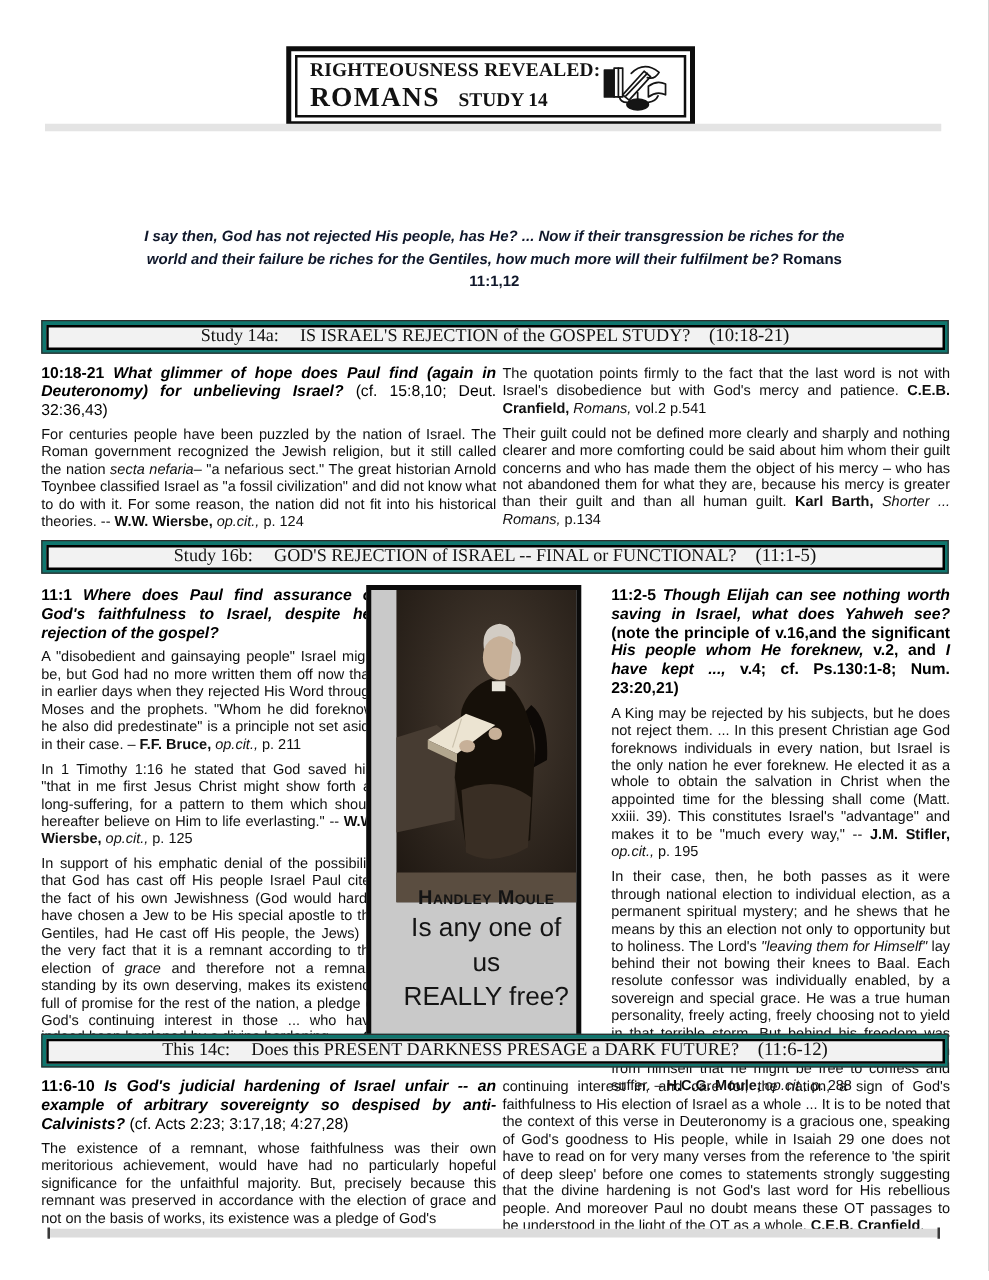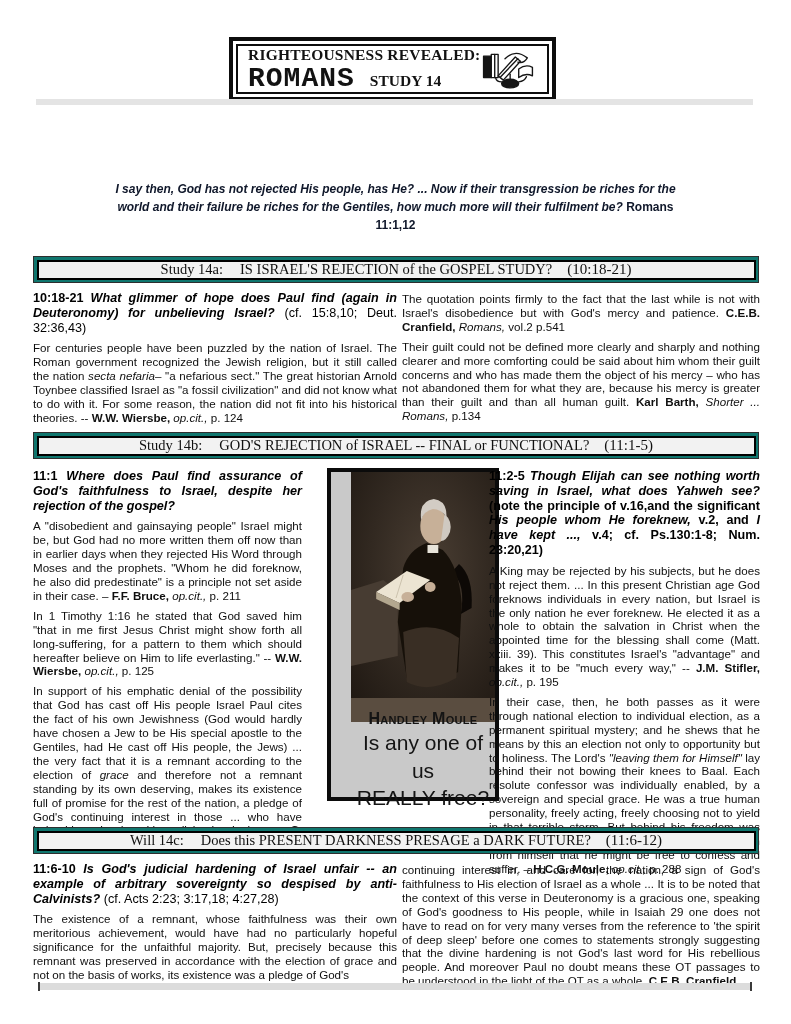--- a/index.html
+++ b/index.html
@@ -13,21 +13,21 @@
     position:absolute;left:229px;top:37px;width:327px;height:64px;
     box-sizing:border-box;border:4px solid #0d0d0d;background:#fff;padding:3px;
   }
   .header-inner{
     box-sizing:border-box;height:100%;border:2px solid #0d0d0d;
     display:flex;align-items:center;padding:2px 6px 2px 10px;background:#fff;
   }
   .header-text{flex:1;min-width:0;}
   .header-line1{font-family:"Liberation Serif",serif;font-weight:bold;font-size:15.5px;letter-spacing:.2px;white-space:nowrap;}
   .header-line2{display:flex;align-items:baseline;gap:15px;margin-top:1px;}
-  .header-romans{font-family:Liberation Mono, monospace;font-weight:bold;font-size:28px;letter-spacing:1px;line-height:1;}
+  .header-romans{font-family:Liberation Serif, serif;font-weight:bold;font-size:22px;letter-spacing:1px;line-height:1;}
   .header-study{font-family:"Liberation Serif",serif;font-weight:bold;font-size:15.5px;}
   .header-icon{width:60px;height:48px;flex:0 0 auto;}
   
   .streak{position:absolute;background:#e4e4e4;}
   .streak-top{left:36px;top:99px;width:717px;height:6px;}
   .streak-bottom{left:38px;top:983px;width:714px;height:7px;background:#dcdcdc;}
   .streak-cap{position:absolute;top:-1px;width:2px;height:9px;background:#3a3a3a;}
   .cap-l{left:0;} .cap-r{right:0;}
   
   .page-title{
@@ -59,21 +59,21 @@
   .run-i{font-style:italic;}
   .run-bi{font-weight:bold;font-style:italic;}
   .col-a-left{left:33px;top:291px;width:364px;}
   .col-a-right{left:402px;top:292px;width:358px;}
   .col-b-left{left:33px;top:469px;width:269px;}
   .col-b-right{left:489px;top:469px;width:271px;}
   .col-c-left{left:33px;top:862px;width:364px;}
   .col-c-right{left:402px;top:863px;width:358px;}
   
   .figure{
-    position:absolute;left:327px;top:468px;width:172px;height:333px;
+    position:absolute;left:293px;top:468px;width:172px;height:382px;
     box-sizing:border-box;border:4px solid #0b0b0b;background:#c9c9c9;padding-left:20px;
   }
   .figure-photo{display:block;width:100%;height:250px;}
   .figure-caption{
     height:76px;display:flex;flex-direction:column;justify-content:center;
     text-align:center;line-height:1.32;color:#141414;
   }
   .caption-name{font-weight:bold;font-variant:small-caps;font-size:16px;letter-spacing:.3px;}
   .caption-line{font-size:21px;}
 </style>
@@ -119,27 +119,27 @@
       <span class="bar-title">IS ISRAEL'S REJECTION of the GOSPEL STUDY?</span>
       <span class="bar-ref">(10:18-21)</span>
     </div>
   </div>
 
   <div class="col col-a-left">
     <p class="q-para"><span class="run-b">10:18-21   </span><span class="run-bi">What glimmer of hope does Paul find (again in Deuteronomy) for unbelieving Israel?</span><span>  (cf. 15:8,10; Deut. 32:36,43)</span></p>
     <p><span>For centuries people have been puzzled by the nation of Israel.  The Roman government recognized the Jewish religion, but it still called the nation </span><span class="run-i">secta nefaria–</span><span> "a nefarious sect."  The great historian Arnold Toynbee classified Israel as "a fossil civilization" and did not know what to do with it.  For some reason, the nation did not fit into his historical theories.  -- </span><span class="run-b">W.W. Wiersbe,</span><span class="run-i"> op.cit.,</span><span> p. 124</span></p>
   </div>
   <div class="col col-a-right">
-    <p><span>The quotation points firmly to the fact that the last while is not with Israel's disobedience but with God's mercy and patience.    </span><span class="run-b">C.E.B. Cranfield,</span><span class="run-i"> Romans,</span><span> vol.2  p.541</span></p>
+    <p><span>The quotation points firmly to the fact that the last word is not with Israel's disobedience but with God's mercy and patience.    </span><span class="run-b">C.E.B. Cranfield,</span><span class="run-i"> Romans,</span><span> vol.2  p.541</span></p>
     <p><span>Their guilt could not be defined more clearly and sharply and nothing clearer and more comforting could be said about him whom their guilt concerns and who has made them the object of his mercy – who has not abandoned them for what they are, because his mercy is greater than their guilt and than all human guilt.    </span><span class="run-b">Karl Barth,</span><span class="run-i"> Shorter ... Romans,</span><span> p.134</span></p>
   </div>
 
   <div class="section-bar bar-b">
     <div class="section-bar-inner">
-      <span class="bar-label">Study 14b:</span>
+      <span class="bar-label">Study 16b:</span>
       <span class="bar-title">GOD'S REJECTION of ISRAEL -- FINAL or FUNCTIONAL?</span>
       <span class="bar-ref">(11:1-5)</span>
     </div>
   </div>
 
   <div class="col col-b-left">
     <p class="q-para"><span class="run-b">11:1   </span><span class="run-bi">Where does Paul find assurance of God's faithfulness to Israel, despite her rejection of the gospel?</span></p>
     <p><span>A "disobedient and gainsaying people" Israel might be, but God had no more written them off now than in earlier days when they rejected His Word through Moses and the prophets.  "Whom he did foreknow, he also did predestinate" is a principle not set aside in their case.  – </span><span class="run-b">F.F. Bruce,</span><span class="run-i"> op.cit.,</span><span> p. 211</span></p>
     <p><span>In 1 Timothy 1:16 he stated that God saved him "that in me first Jesus Christ might show forth all long-suffering, for a pattern to them which should hereafter believe on Him to life everlasting." -- </span><span class="run-b">W.W. Wiersbe,</span><span class="run-i"> op.cit.,</span><span> p. 125</span></p>
     <p><span>In support of his emphatic denial of the possibility that God has cast off His people Israel Paul cites the fact of his own Jewishness (God would hardly have chosen a Jew to be His special apostle to the Gentiles, had He cast off His people, the Jews) ... the very fact that it is a remnant according to the election of </span><span class="run-i">grace</span><span> and therefore not a remnant standing by its own deserving, makes its existence full of promise for the rest of the nation, a pledge of God's continuing interest in those ... who have indeed been hardened by a divine hardening ... -- </span><span class="run-b">C. Cranfield</span><span>, </span><span class="run-i">op.cit.,</span><span> p.543</span></p>
@@ -178,21 +178,21 @@
   </div>
 
   <div class="col col-b-right">
     <p class="q-para"><span class="run-b">11:2-5  </span><span class="run-bi">Though Elijah can see nothing worth saving in Israel, what does Yahweh see?</span><span class="run-b"> (note the principle of v.16,and the significant </span><span class="run-bi">His people whom He foreknew,</span><span class="run-b"> v.2, and </span><span class="run-bi">I have kept ...,</span><span class="run-b"> v.4; cf. Ps.130:1-8; Num. 23:20,21)</span></p>
     <p><span>A King may be rejected by his subjects, but he does not reject them. ... In this present Christian age God foreknows individuals in every nation, but Israel is the only nation he ever foreknew.  He elected it as a whole to obtain the salvation in Christ when the appointed time for the blessing shall come (Matt. xxiii. 39).  This constitutes Israel's "advantage" and makes it to be "much every way,"  -- </span><span class="run-b">J.M. Stifler,</span><span class="run-i"> op.cit.,</span><span> p. 195</span></p>
     <p><span>In their case, then, he both passes as it were through national election to individual election, as a permanent spiritual mystery; and he shews that he means by this an election not only to opportunity but to holiness.  The Lord's </span><span class="run-i">"leaving them for Himself"</span><span> lay behind their not bowing their knees to Baal.  Each resolute confessor was individually enabled, by a sovereign and special grace.  He was a true human personality, freely acting, freely choosing not to yield in that terrible storm.   But behind his freedom was the higher freedom of the Will of God, saving him from himself that he might be free to confess and suffer.  – </span><span class="run-b">H.C.G. Moule,</span><span class="run-i"> op.cit.,</span><span> p. 288</span></p>
   </div>
 
   <div class="section-bar bar-c">
     <div class="section-bar-inner">
-      <span class="bar-label">Will 14c:</span>
+      <span class="bar-label">This 14c:</span>
       <span class="bar-title">Does this PRESENT DARKNESS PRESAGE a DARK FUTURE?</span>
       <span class="bar-ref">(11:6-12)</span>
     </div>
   </div>
 
   <div class="col col-c-left">
     <p class="q-para"><span class="run-b">11:6-10   </span><span class="run-bi">Is God's judicial hardening of Israel unfair -- an example of arbitrary sovereignty so despised by anti-Calvinists?</span><span>  (cf. Acts 2:23; 3:17,18; 4:27,28)</span></p>
     <p><span>The existence of a remnant, whose faithfulness was their own meritorious achievement, would have had no particularly hopeful significance for the unfaithful majority.  But, precisely because this remnant was preserved in accordance with the election of grace and not on the basis of works, its existence was a pledge of God's</span></p>
   </div>
   <div class="col col-c-right">

